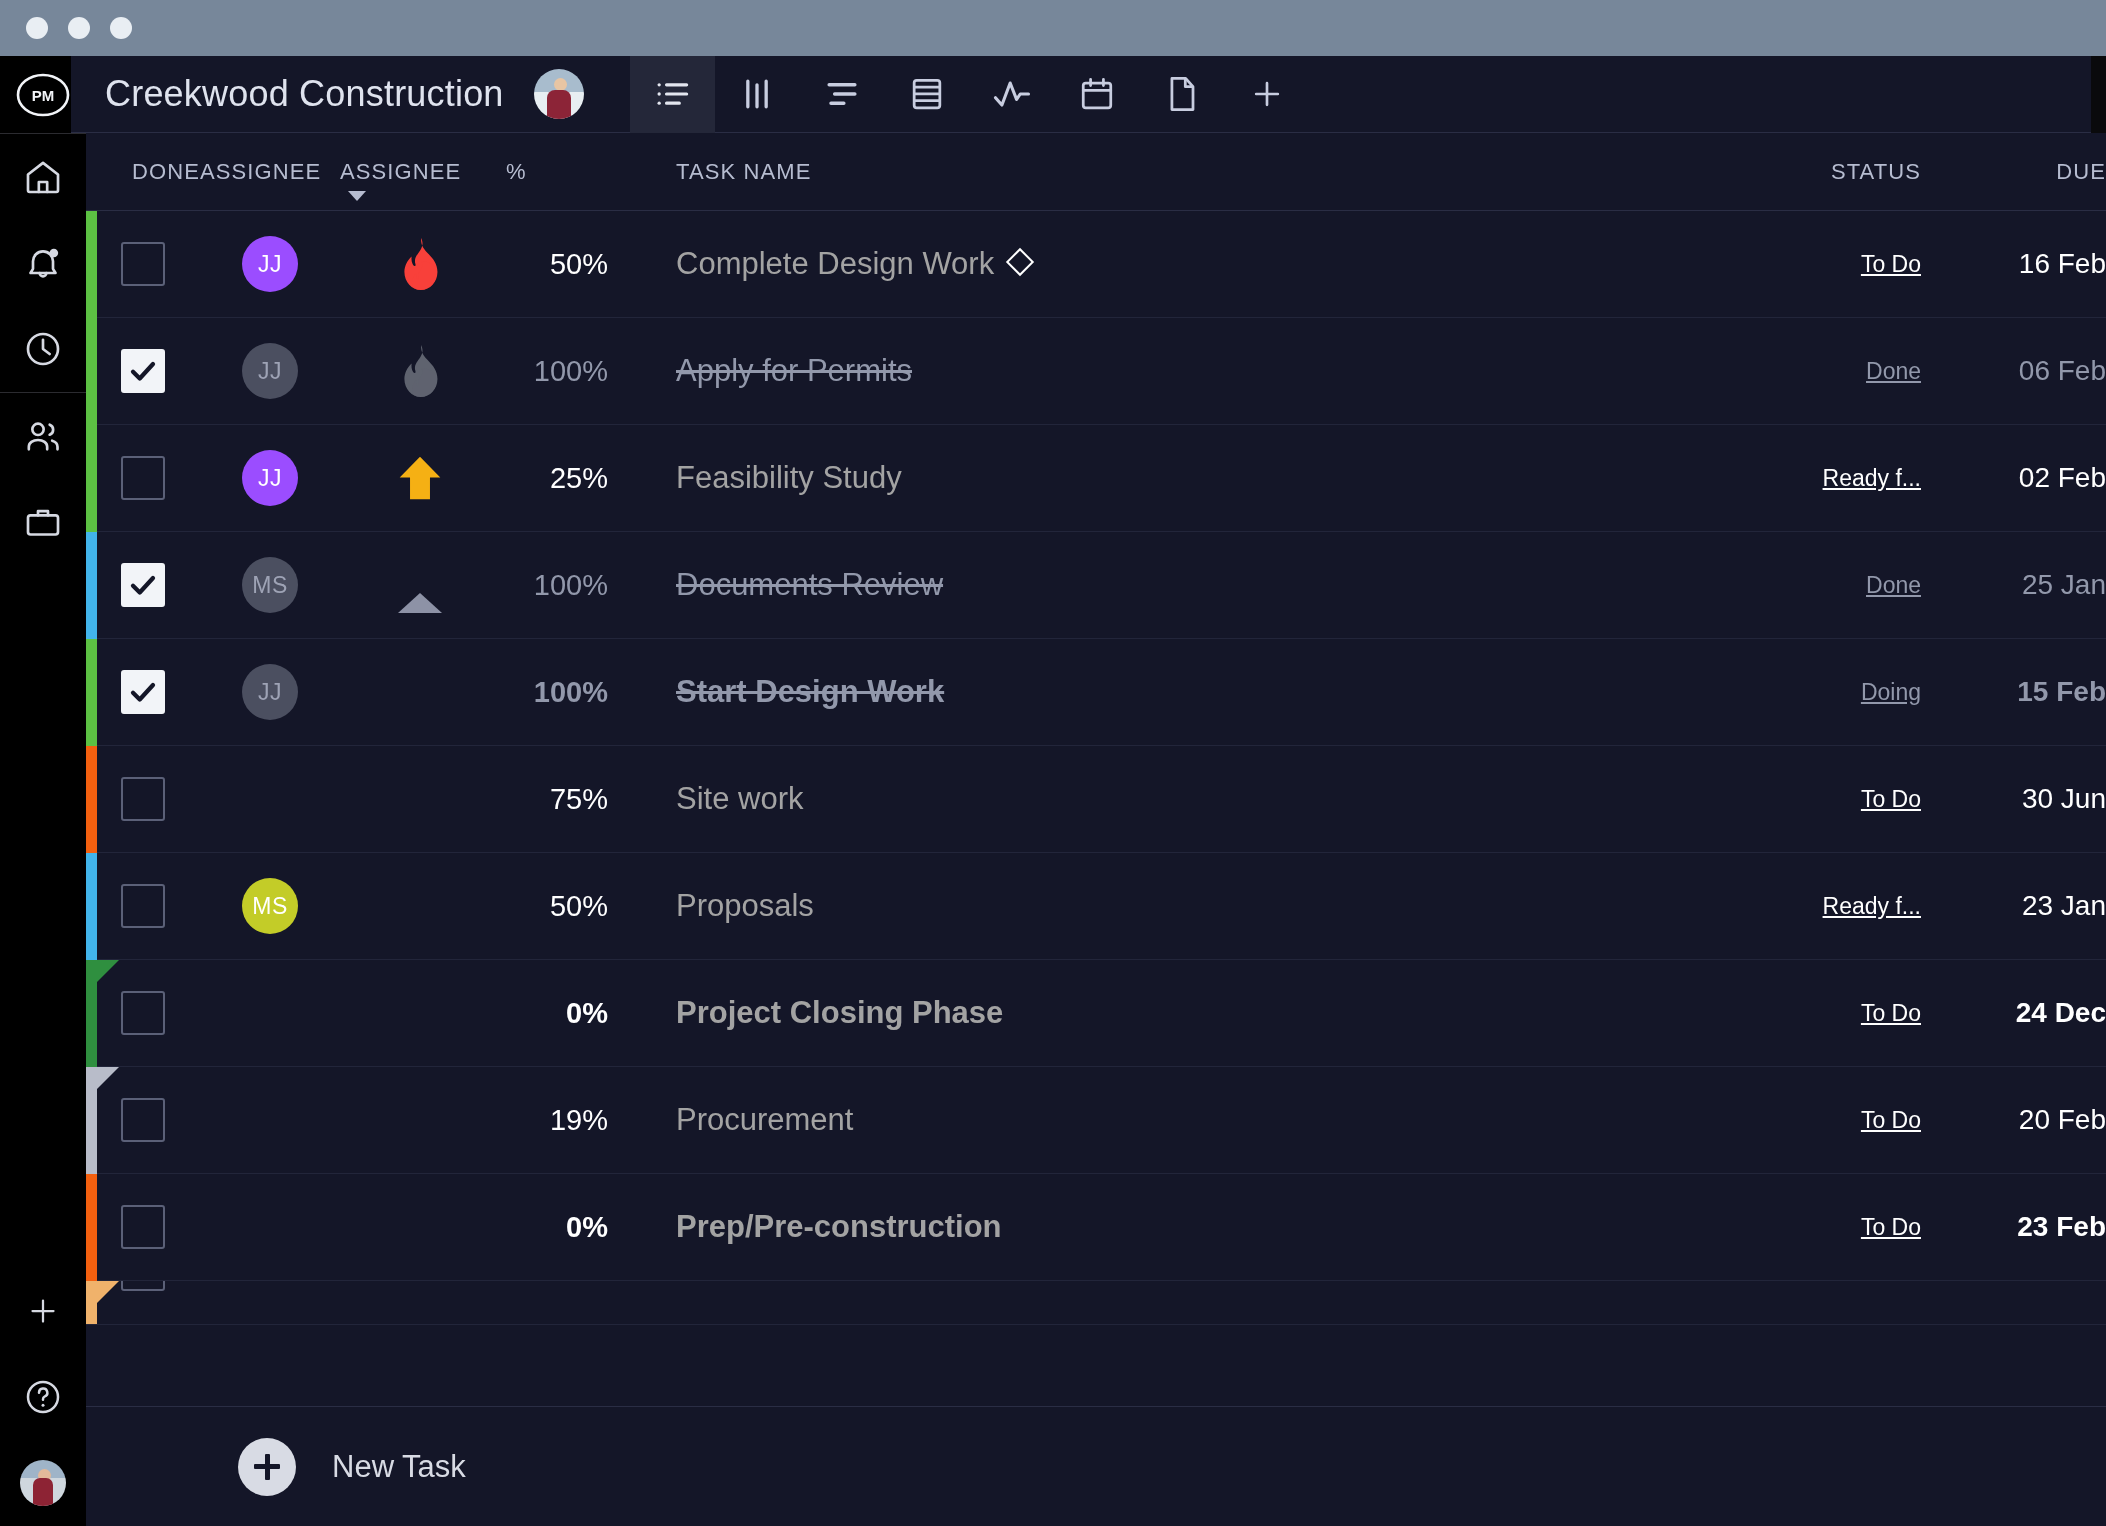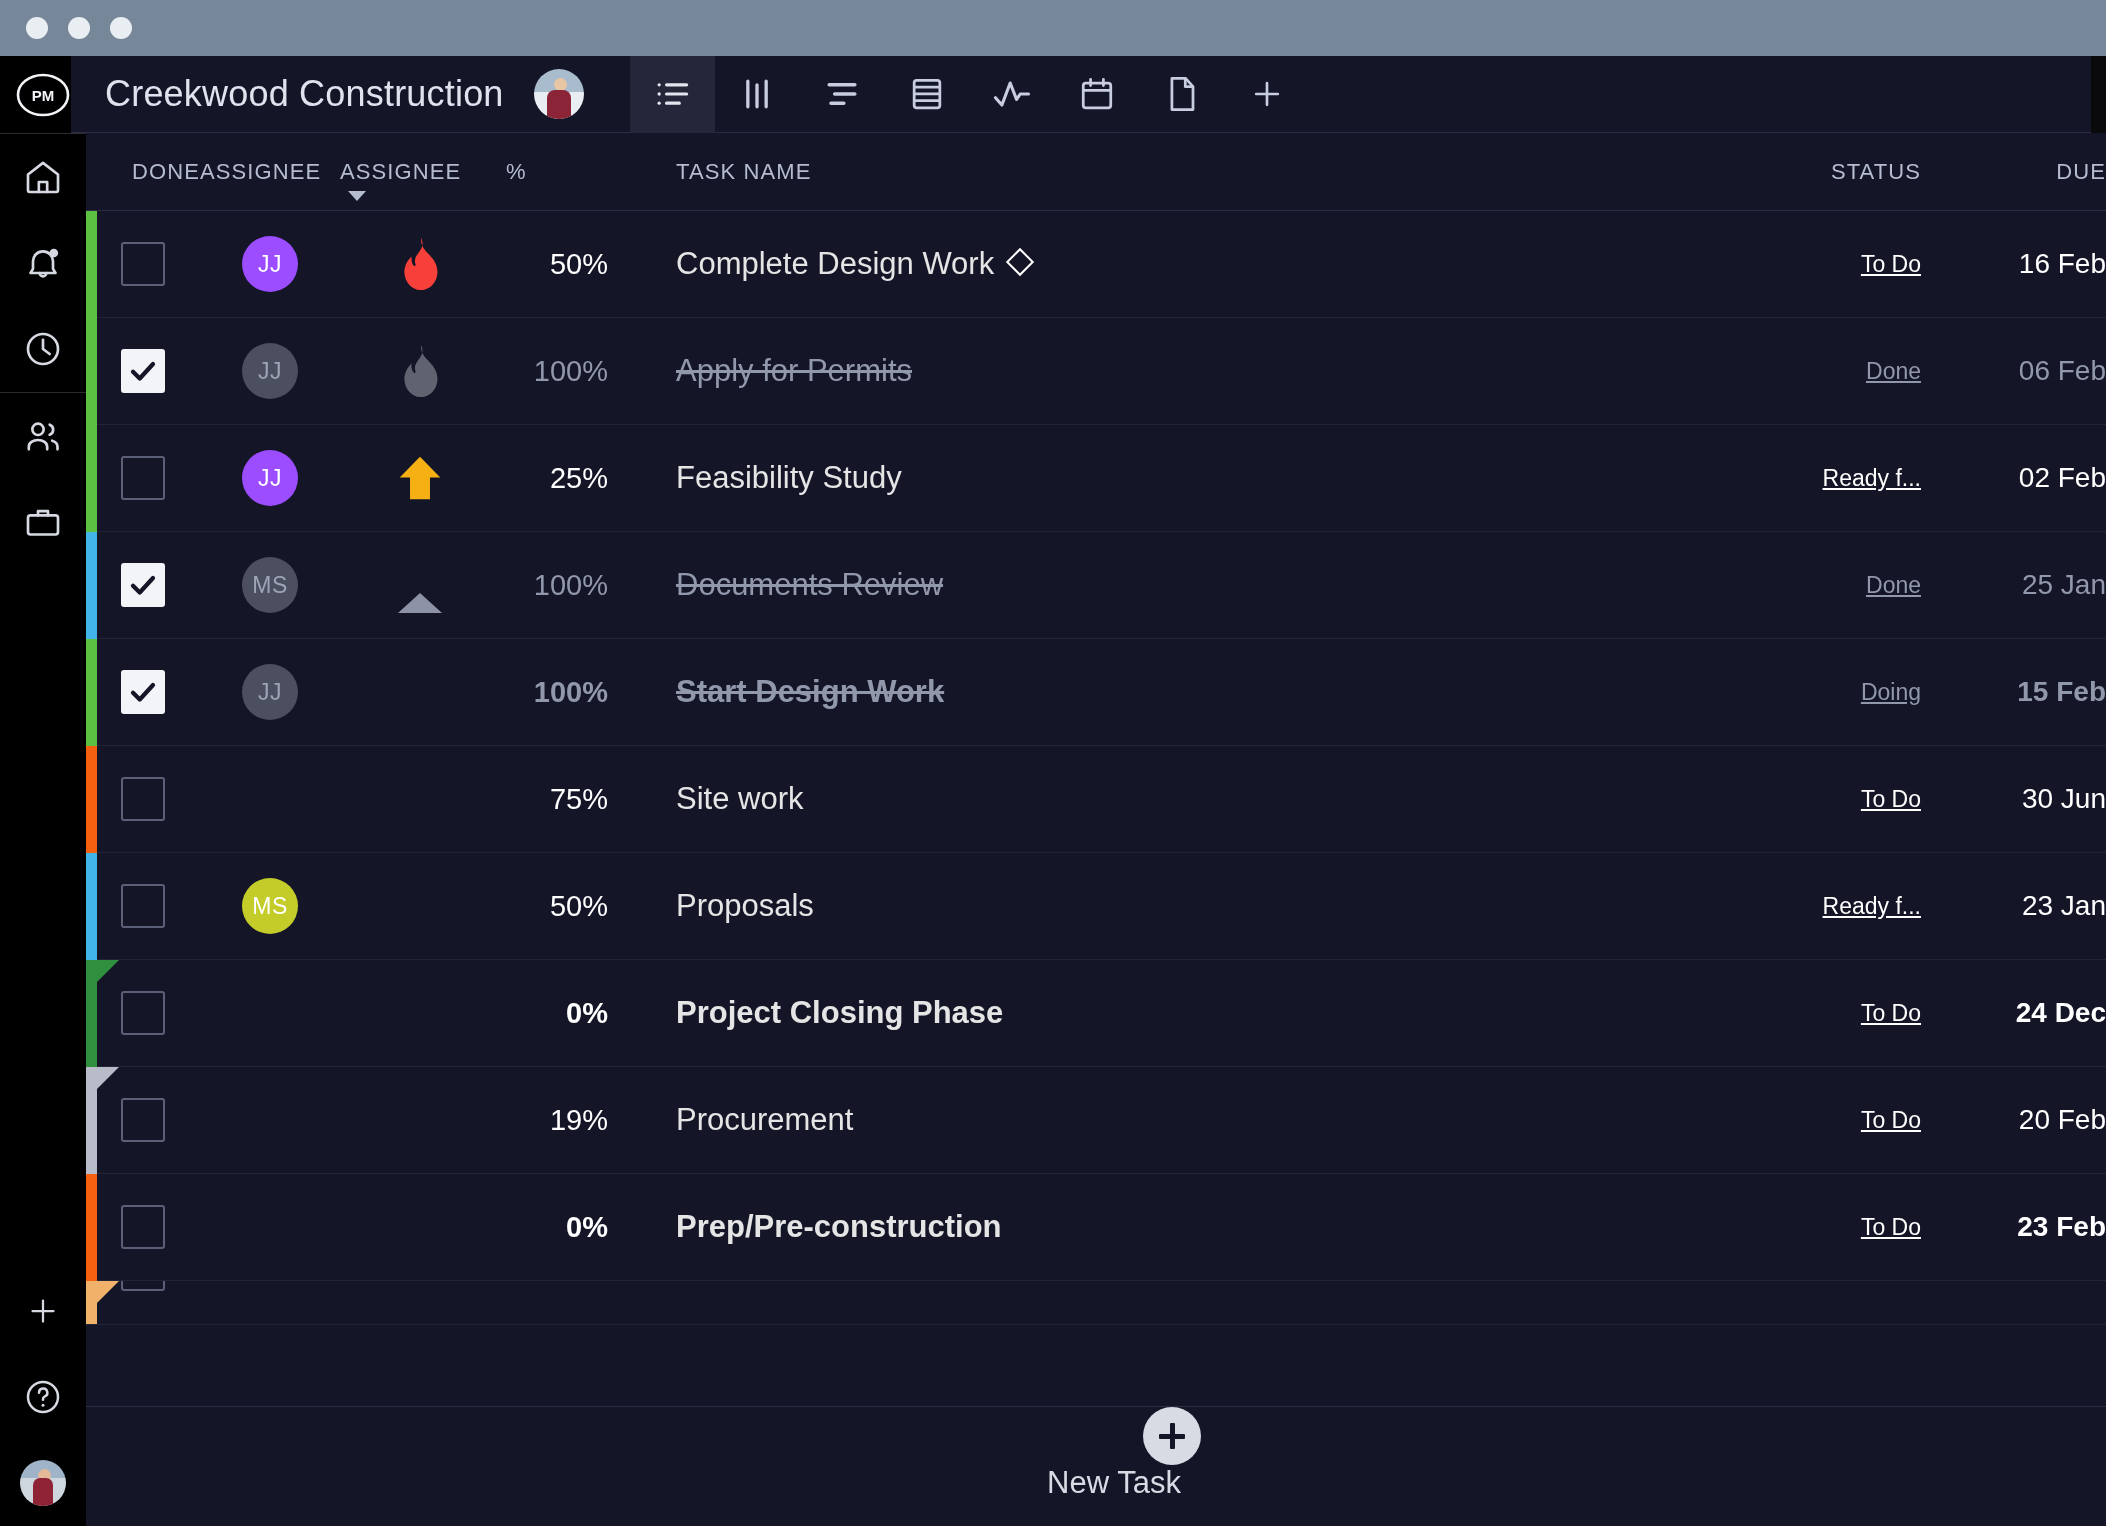--- a/index.html
+++ b/index.html
@@ -141,21 +141,21 @@
     width: 56px; height: 56px; border-radius: 50%;
     display: flex; align-items: center; justify-content: center;
     font-size: 23px; font-weight: 400; color: #ffffff; letter-spacing: .5px;
   }
   .avatar-badge.muted { color: #9ea3b5; }
 
   .pct  { font-size: 29px; color: #ffffff; }
   .pct.dim  { color: #9298ab; }
   .pct.bold { font-weight: bold; }
 
-  .tname { font-size: 31px; color: #e5e5e5; }
+  .tname { font-size: 31px; color: #a3a3a3; }
   .tname.dim { color: #9298ab; text-decoration: line-through; }
   .tname.bold { font-weight: bold; }
   .diamond {
     display: inline-block; width: 20px; height: 20px;
     border: 2.5px solid #ffffff; transform: rotate(45deg);
     margin-left: 16px; vertical-align: 2px;
   }
 
   .status { font-size: 23px; color: #ffffff; text-decoration: underline; }
   .status.dim { color: #9298ab; }
@@ -173,21 +173,20 @@
   
   .trow.partial { height: 44px; overflow: hidden; align-items: flex-start; }
   .trow.partial > * { margin-top: -34px; }
   .trow.partial .cbar { height: 44px; margin-top:0; }
 
   
   .footer {
     position: absolute; left: 86px; top: 1406px; width: 2020px; height: 120px;
     background: #141628; display: flex; align-items: center;
     border-top: 1px solid #2a2d44;
-    flex-direction: column;
   }
   .plus-circle {
     width: 58px; height: 58px; border-radius: 50%; background: #d8dbe4;
     margin-left: 152px; position: relative; flex: none;
   }
   .plus-circle::before, .plus-circle::after {
     content: ""; position: absolute; background: #141628; border-radius: 1px;
   }
   .plus-circle::before { left: 16px; top: 26.5px; width: 26px; height: 5px; }
   .plus-circle::after  { left: 26.5px; top: 16px; width: 5px; height: 26px; }

